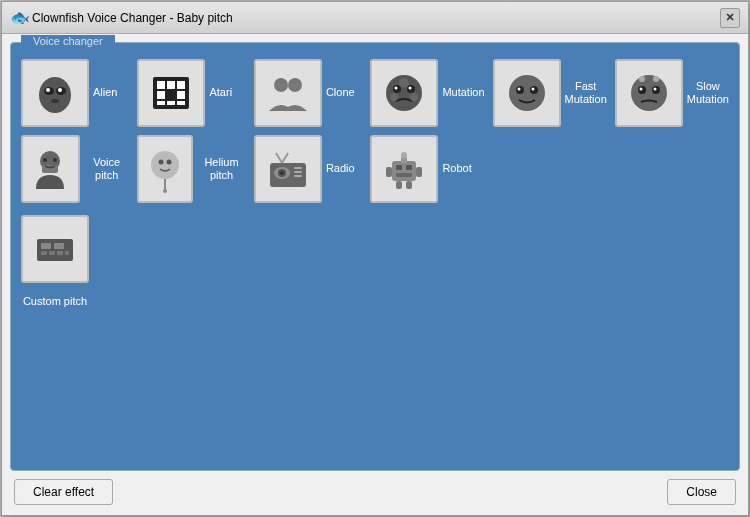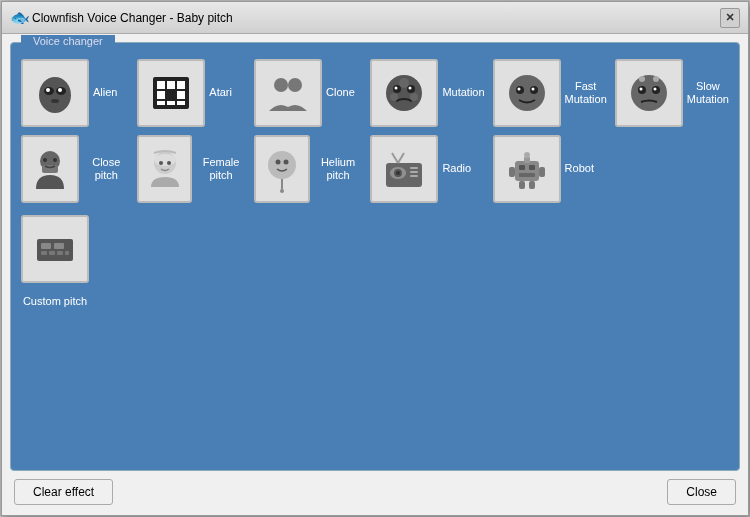--- a/index.html
+++ b/index.html
@@ -298,37 +298,23 @@
           <div class="voice-icon-box">
             <svg class="svg-icon" viewBox="0 0 48 48">
               <circle cx="24" cy="16" r="10" fill="#666"></circle>
               <path d="M10 44 Q10 30 24 30 Q38 30 38 44" fill="#555"></path>
               <rect x="16" y="20" width="16" height="8" rx="2" fill="#777"></rect>
               <circle cx="19" cy="15" r="2" fill="#333"></circle>
               <circle cx="29" cy="15" r="2" fill="#333"></circle>
               <path d="M19 21 Q24 24 29 21" stroke="#444" fill="none" stroke-width="1.5"></path>
             </svg>
           </div>
-          <span class="voice-label">Close pitch</span>
-        </div>
-
-        <div class="voice-item">
-          <div class="voice-icon-box">
-            <svg class="svg-icon" viewBox="0 0 48 48">
-              <circle cx="24" cy="18" r="11" fill="#ccc"></circle>
-              <ellipse cx="24" cy="15" rx="11" ry="6" fill="#ddd"></ellipse>
-              <circle cx="20" cy="18" r="2" fill="#555"></circle>
-              <circle cx="28" cy="18" r="2" fill="#555"></circle>
-              <path d="M20 24 Q24 27 28 24" stroke="#888" fill="none" stroke-width="1.5"></path>
-              <path d="M13 8 Q24 4 35 8" stroke="#bbb" fill="#ccc" stroke-width="2"></path>
-              <path d="M10 42 Q10 32 24 32 Q38 32 38 42" fill="#aaa"></path>
-            </svg>
-          </div>
-          <span class="voice-label">Female pitch</span>
-        </div>
+          <span class="voice-label">Voice pitch</span>
+        </div>
+
 
         <div class="voice-item">
           <div class="voice-icon-box">
             <svg class="svg-icon" viewBox="0 0 48 48">
               <circle cx="24" cy="20" r="14" fill="#bbb"></circle>
               <circle cx="20" cy="17" r="2.5" fill="#555"></circle>
               <circle cx="28" cy="17" r="2.5" fill="#555"></circle>
               <path d="M19 24 Q24 28 29 24" stroke="#555" fill="none" stroke-width="1.5"></path>
               <line x1="24" y1="34" x2="24" y2="44" stroke="#888" stroke-width="2"></line>
               <circle cx="24" cy="46" r="2" fill="#888"></circle>

